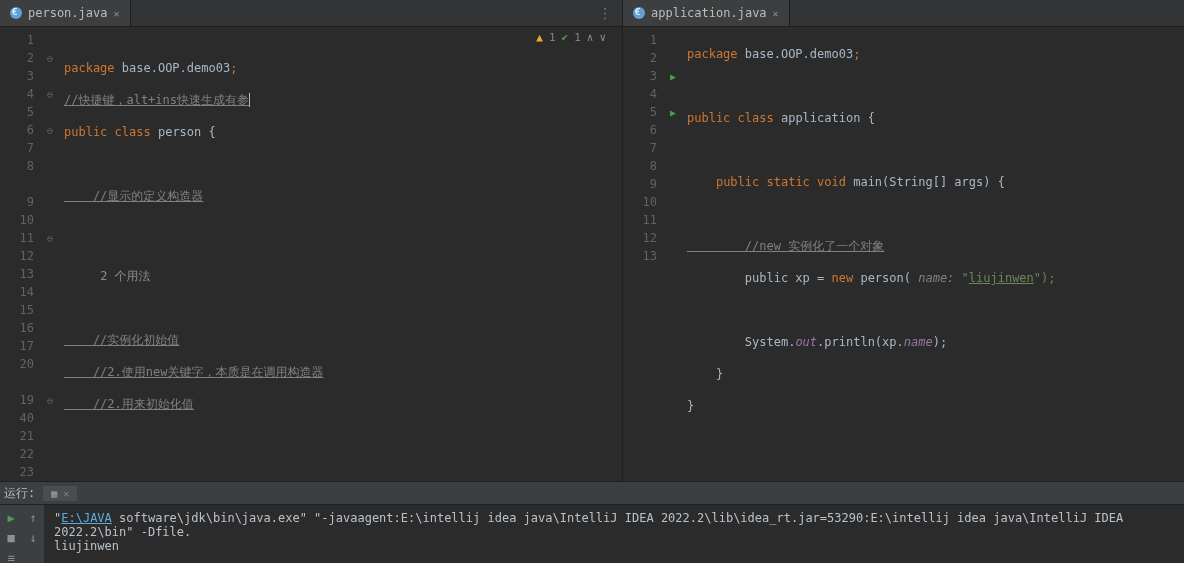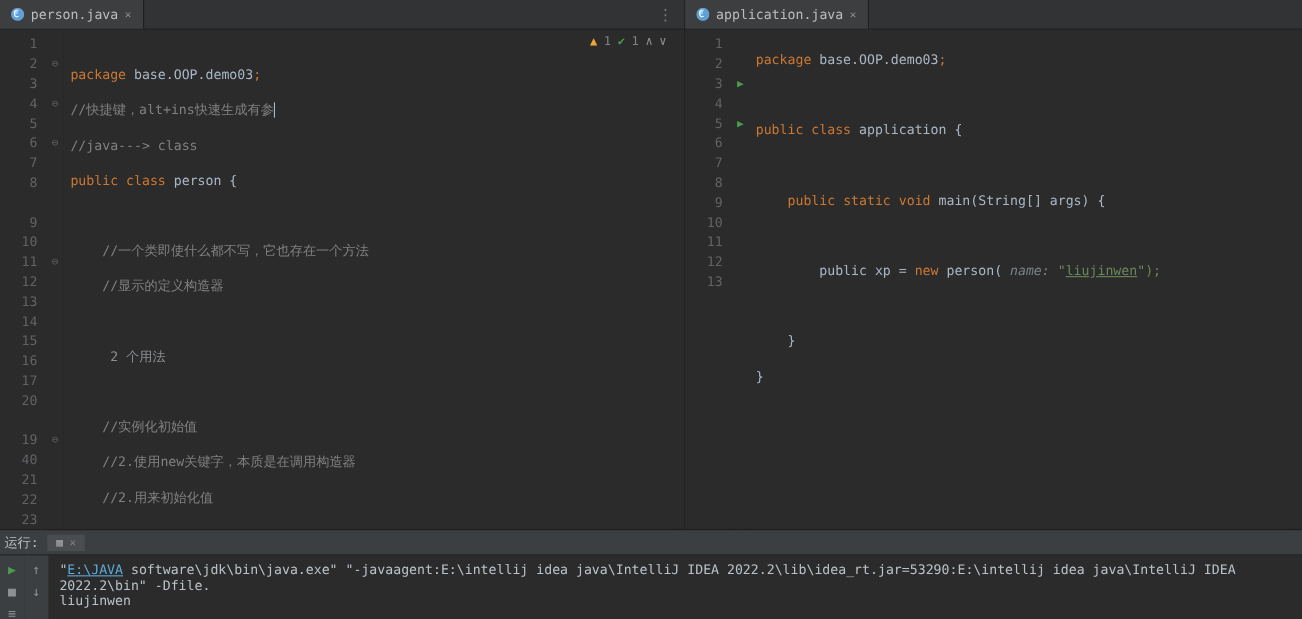--- a/index.html
+++ b/index.html
@@ -50,25 +50,25 @@
   .code-area{display:flex;flex:1;min-height:0;position:relative;}
   .gutter{width:30px;text-align:right;padding:4px 8px 4px 4px;color:var(--line-no);background:var(--bg);user-select:none;}
   .gutter .ln{height:18px;line-height:18px;}
   .markers{width:16px;background:var(--bg);padding-top:4px;}
   .markers .mk{height:18px;display:flex;align-items:center;justify-content:center;color:#5d6163;font-size:10px;}
   .markers .run{color:var(--run-green);}
   .code{flex:1;padding:4px 10px 4px 6px;white-space:pre;overflow:hidden;background:var(--bg);position:relative;}
   .cl{height:18px;line-height:18px;}
   .kw{color:var(--keyword);}
   .str{color:var(--string);}
-  .cm{color:var(--comment);}
+  .cm{color:var(--comment);text-decoration:underline;}
   .par{color:var(--param);font-style:italic;}
   .st{color:var(--static);font-style:italic;}
   .lnk{color:var(--string);text-decoration:underline;}
-  .badge{color:var(--badge-gray);}
+  .badge{color:var(--badge-gray);margin-top:16px;}
   .caret{border-left:1px solid var(--caret);}
   
   .code-status{position:absolute;top:4px;right:6px;display:flex;align-items:center;gap:6px;color:#808385;font-size:11px;}
   .code-status .warn{color:var(--warn);}
   .code-status .ok{color:var(--ok);}
   .code-status .arrow{color:#8a8e91;cursor:pointer;}
   
   .vstrip{width:10px;background:var(--bg);}
   
   .run-bar{display:flex;align-items:center;height:22px;background:#3c3f41;border-bottom:1px solid var(--border);padding:0 4px;gap:8px;}
@@ -157,24 +157,22 @@
         </div>
         <div class="code">
           <div class="code-status">
             <span class="warn">▲</span><span>1</span>
             <span class="ok">✔</span><span>1</span>
             <span class="arrow">∧</span>
             <span class="arrow">∨</span>
           </div>
 <div class="cl"><span class="kw">package </span><span>base.OOP.demo03</span><span class="kw">;</span></div>
 <div class="cl"><span class="cm">//快捷键，alt+ins快速生成有参</span><span class="caret"></span></div>
-<div class="cl"><span class="cm">//java---&gt; class</span></div>
 <div class="cl"><span class="kw">public </span><span class="kw">class </span><span>person </span><span>{</span></div>
 <div class="cl"></div>
-<div class="cl"><span class="cm">    //一个类即使什么都不写，它也存在一个方法</span></div>
 <div class="cl"><span class="cm">    //显示的定义构造器</span></div>
 <div class="cl"></div>
 <div class="cl badge">     <span>2 个用法</span></div>
 <div class="cl"></div>
 <div class="cl"><span class="cm">    //实例化初始值</span></div>
 <div class="cl"><span class="cm">    //2.使用new关键字，本质是在调用构造器</span></div>
 <div class="cl"><span class="cm">    //2.用来初始化值</span></div>
 
 
 
@@ -231,22 +229,24 @@
             <div class="mk"></div>
             <div class="mk"></div>
         </div>
         <div class="code">
 <div class="cl"><span class="kw">package </span><span>base.OOP.demo03</span><span class="kw">;</span></div>
 <div class="cl"></div>
 <div class="cl"><span class="kw">public </span><span class="kw">class </span><span>application </span><span>{</span></div>
 <div class="cl"></div>
 <div class="cl"><span>    </span><span class="kw">public static void </span><span>main</span><span>(String[] args) {</span></div>
 <div class="cl"></div>
+<div class="cl"><span class="cm">        //new 实例化了一个对象</span></div>
 <div class="cl"><span>        </span><span>public xp = </span><span class="kw">new </span><span>person( </span><span class="par">name: </span><span class="str">"</span><span class="lnk">liujinwen</span><span class="str">");</span></div>
 <div class="cl"></div>
+<div class="cl"><span>        </span><span>System.</span><span class="st">out</span><span>.println(xp.</span><span class="st">name</span><span>);</span></div>
 <div class="cl"><span>    }</span></div>
 <div class="cl"><span>}</span></div>
 <div class="cl"></div>
         </div>
         <div class="vstrip"></div>
       </div>
     </div>
   </div>
 
   <div class="run-bar">

